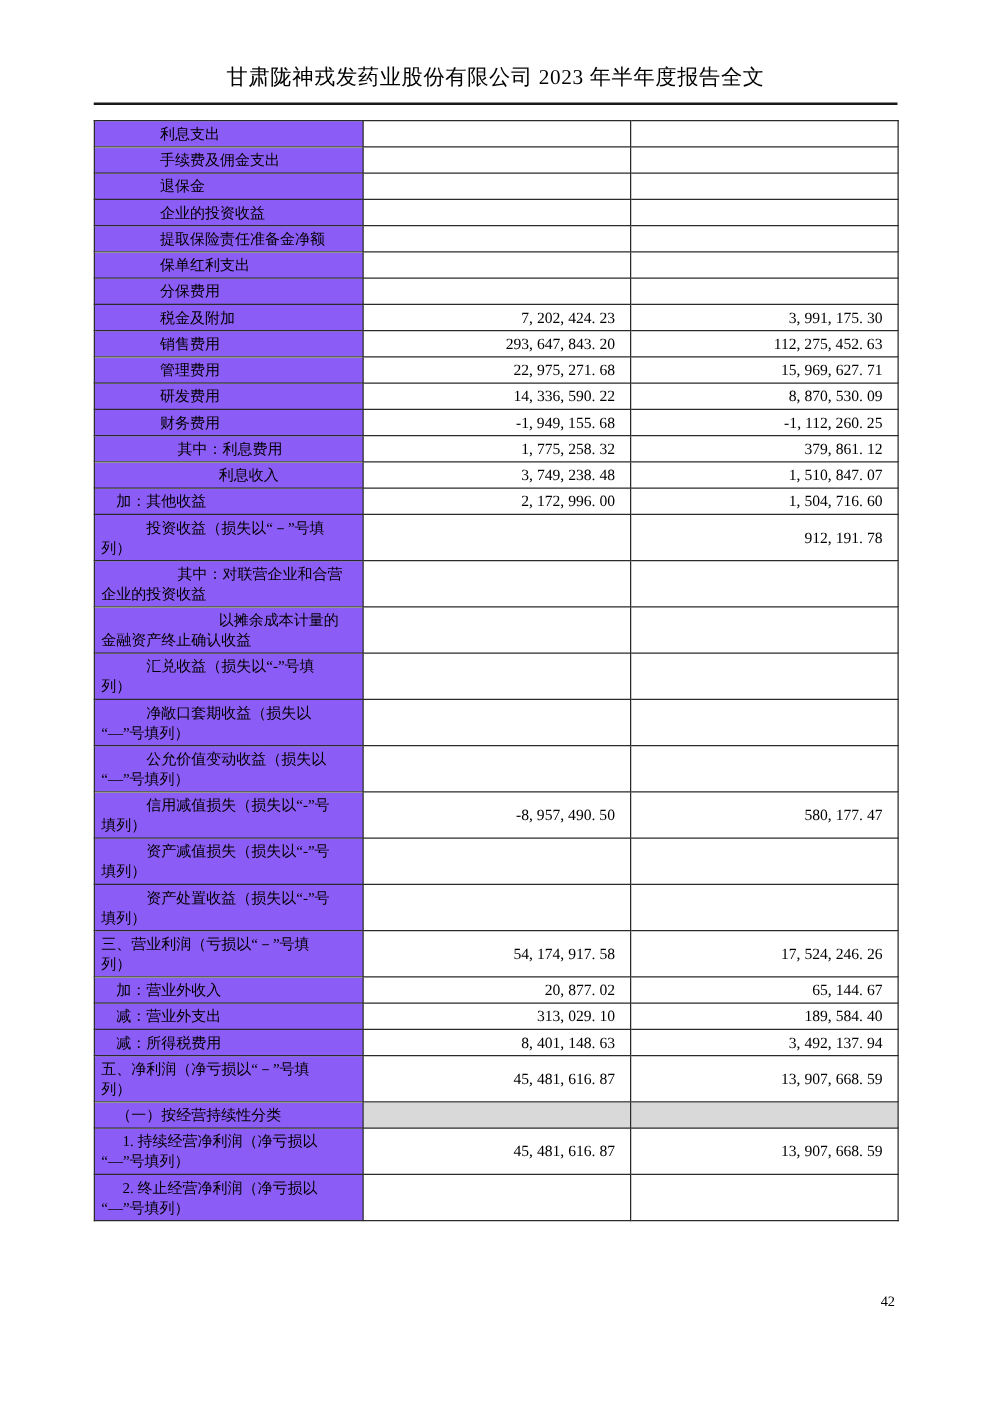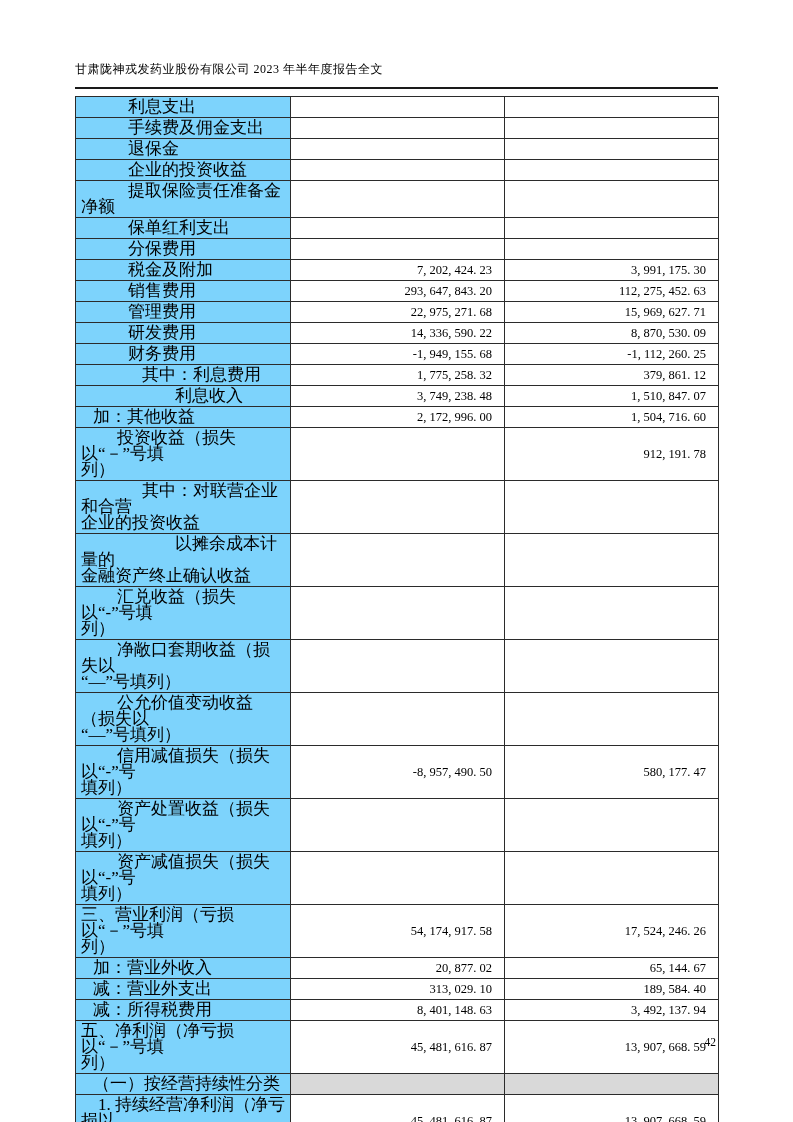--- a/index.html
+++ b/index.html
@@ -14,46 +14,46 @@
   .page {
     position: relative;
     width: 793px;
     height: 1122px;
     background: #ffffff;
     overflow: hidden;
   }
   .doc-header {
     position: absolute;
     left: 75px;
-    top: 61px;
+    top: 50px;
     width: 643px;
-    text-align: left;
-    font-size: 12px;
+    text-align: center;
+    font-size: 17px;
     letter-spacing: 0.5px;
     padding-bottom: 9px;
     border-bottom: 2px solid #1a1a1a;
   }
   .fin-table {
     position: absolute;
     left: 75px;
     top: 96px;
     width: 643px;
     border-collapse: collapse;
     table-layout: fixed;
   }
   .fin-table col.c-label { width: 215px; }
   .fin-table col.c-val   { width: 214px; }
   .fin-table td {
     border: 1px solid #2b2b2b;
     vertical-align: middle;
     overflow: hidden;
   }
   td.lbl {
-    background: #7dd3fc;
-    font-size: 17px;
+    background: #8b5cf6;
+    font-size: 12px;
     line-height: 16px;
     padding: 2px 4px 2px 5px;
     white-space: pre-wrap;
     word-break: break-all;
   }
   td.val {
     background: #ffffff;
     font-size: 12.5px;
     line-height: 16px;
     text-align: right;
@@ -204,27 +204,27 @@
           <td class="val"></td>
           <td class="val"></td>
         </tr>
         <tr>
           <td class="lbl ind3">信用减值损失（损失以“-”号
 填列）</td>
           <td class="val">-8, 957, 490. 50</td>
           <td class="val">580, 177. 47</td>
         </tr>
         <tr>
+          <td class="lbl ind3">资产减值损失（损失以“-”号
+填列）</td>
+          <td class="val"></td>
+          <td class="val"></td>
+        </tr>
+        <tr>
           <td class="lbl ind3">资产处置收益（损失以“-”号
-填列）</td>
-          <td class="val"></td>
-          <td class="val"></td>
-        </tr>
-        <tr>
-          <td class="lbl ind3">资产减值损失（损失以“-”号
 填列）</td>
           <td class="val"></td>
           <td class="val"></td>
         </tr>
         <tr>
           <td class="lbl ind0">三、营业利润（亏损以“－”号填
 列）</td>
           <td class="val">54, 174, 917. 58</td>
           <td class="val">17, 524, 246. 26</td>
         </tr>

